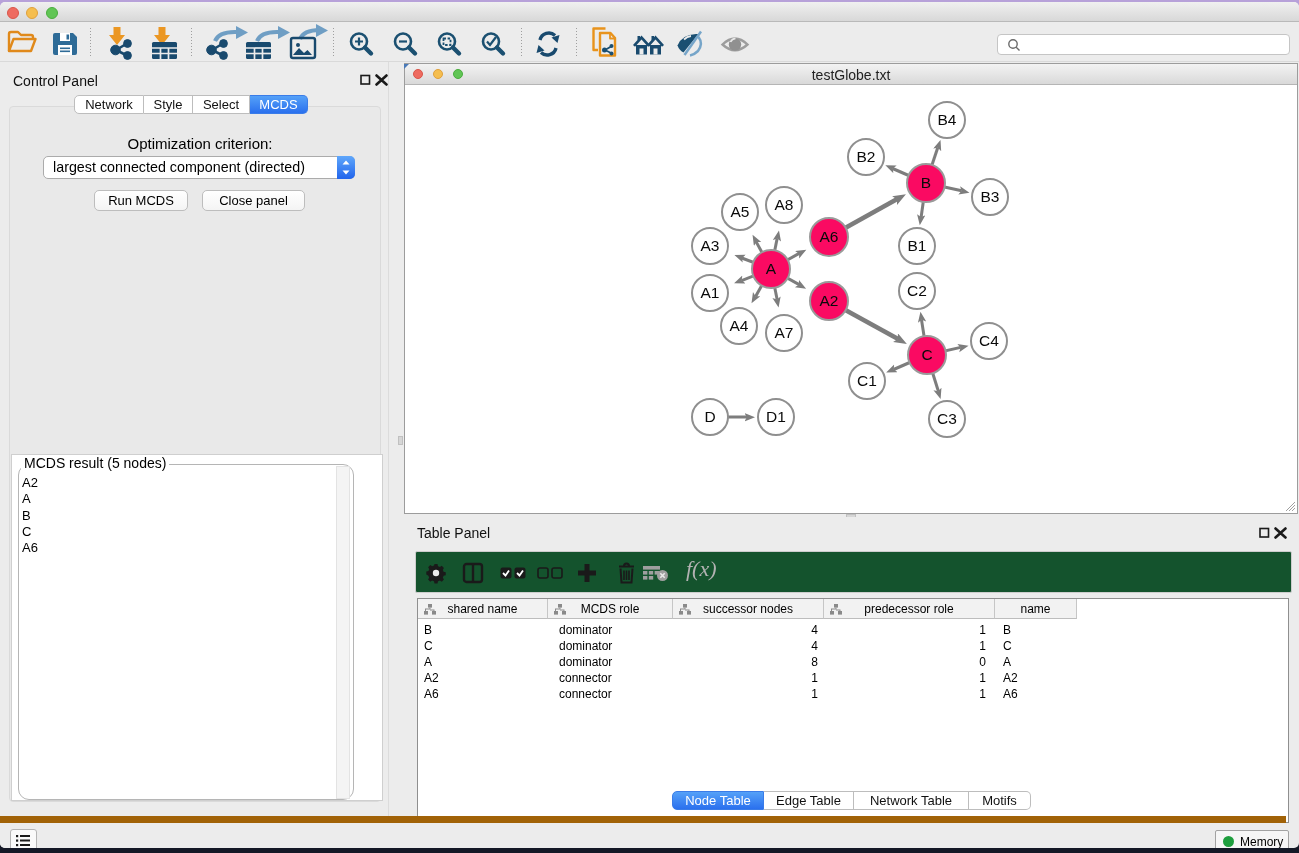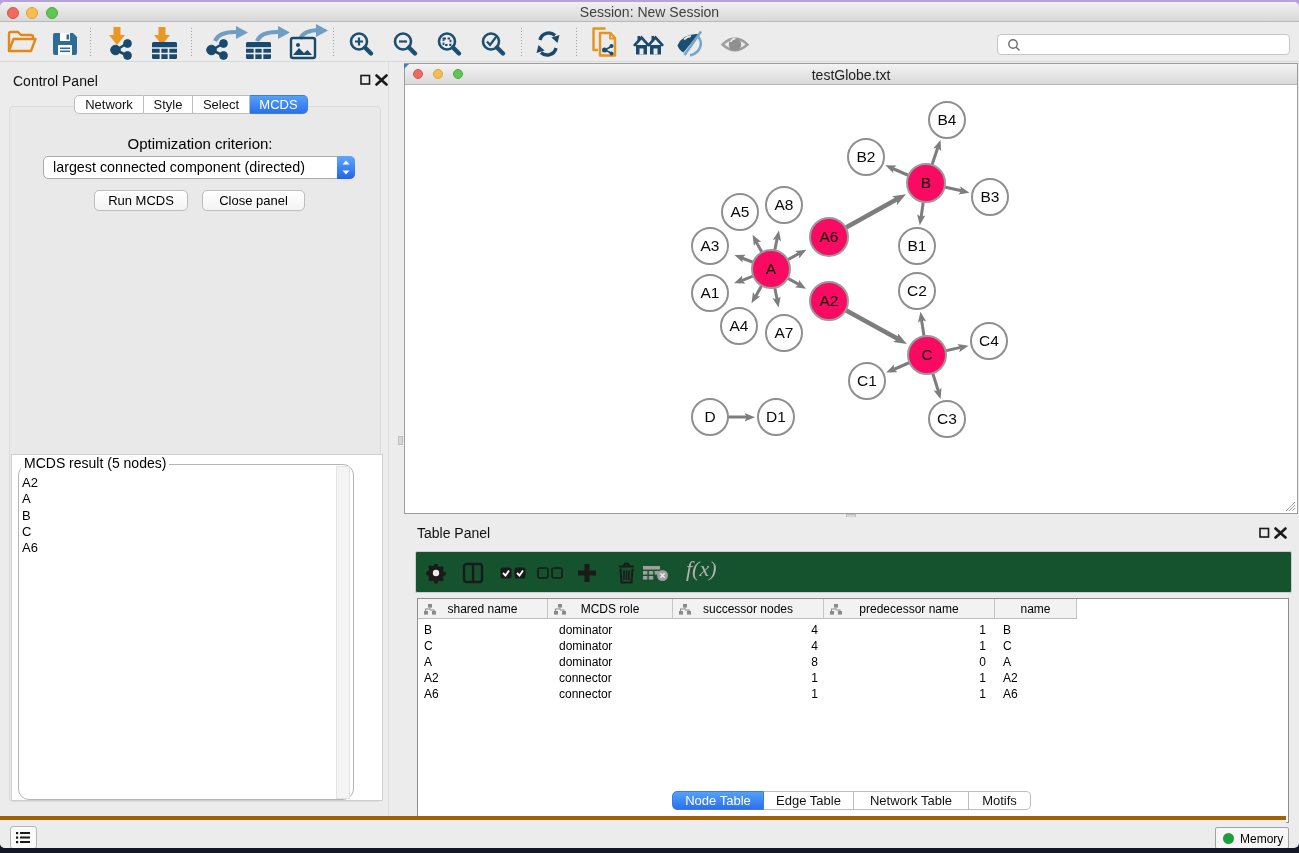--- a/index.html
+++ b/index.html
@@ -45,34 +45,33 @@
 #nettitle { left:0; top:0; width:892px; height:21px; background:linear-gradient(#f3f3f3,#d9d9d9); border-bottom:1px solid #b5b5b5; }
 .tls { width:10px; height:10px; border-radius:50%; top:5px; }
 
 #tpanel { left:14px; top:455px; width:885px; height:299px; background:#ececec; }
 #tp-toolbar { left:11px; top:34px; width:877px; height:42px; background:#14532d; border:1px solid #cdcdcd; border-radius:2px; }
 #ttable { left:13px; top:81px; width:872px; height:225px; background:#fff; border:1px solid #8f8f8f; }
 .th { top:0px; height:20px; background:#f2f2f2; border-right:1px solid #c6c6c6; border-bottom:1px solid #bdbdbd; font-size:12px; color:#000; text-align:center; line-height:20px; }
 .td { font-size:12px; color:#000; height:16px; line-height:16px; }
 
 
-#statusbar { left:0; top:814px; width:1286px; height:32px; background:#ececec; border-top:4px solid #a16207; }
+#statusbar { left:0; top:814px; width:1286px; height:32px; background:#ececec; border-top:7px solid #a16207; }
 #memb { left:1215px; top:7px; width:74px; height:22px; background:#f6f6f6; border:1px solid #a2a2a2; border-radius:2px; font-size:12px; color:#000; }
 #listb { left:10px; top:6px; width:27px; height:23px; background:#fafafa; border:1px solid #b5b5b5; border-radius:3px; }
 </style>
 </head>
 <body>
 <div class="abs" id="darkbase"></div>
 <div class="abs" id="app">
 
   <div class="abs" id="titlebar">
     <div class="abs tl" style="left:7px;background:#ee6b60;border:1px solid #d95549;"></div>
     <div class="abs tl" style="left:26px;background:#f5be4f;border:1px solid #dfa03c;"></div>
     <div class="abs tl" style="left:46px;background:#61c555;border:1px solid #4aad3e;"></div>
-    <div class="abs" id="title-text">Session: New Session</div>
   </div>
 
   <div class="abs" id="toolbar">
 
     <div class="abs tsep" style="left:90px"></div>
     <div class="abs tsep" style="left:191px"></div>
     <div class="abs tsep" style="left:333px"></div>
     <div class="abs tsep" style="left:521px"></div>
     <div class="abs tsep" style="left:576px"></div>
     <svg class="abs" id="toolbar-icons" style="left:0;top:0" width="770" height="40" viewBox="0 0 770 40">
@@ -416,21 +415,21 @@
           </g>
           <path d="M17.3 7.3 L21.7 11.7 M21.7 7.3 L17.3 11.7" stroke="#eaeaea" stroke-width="1.6"></path>
         </svg>
 
         <div class="abs" style="left:270px;top:4px;font-family:'Liberation Serif',serif;font-style:italic;font-size:22px;color:#b2b2b2;">f(x)</div>
       </div>
       <div class="abs" id="ttable">
         <div class="abs th" style="left:0;width:130px;">shared name</div>
         <div class="abs th" style="left:130px;width:125px;">MCDS role</div>
         <div class="abs th" style="left:255px;width:151px;">successor nodes</div>
-        <div class="abs th" style="left:406px;width:171px;">predecessor name</div>
+        <div class="abs th" style="left:406px;width:171px;">predecessor role</div>
         <div class="abs th" style="left:577px;width:82px;">name</div>
         <svg class="abs thicon" style="left:6px;top:5px" width="12" height="11" viewBox="0 0 12 11">
             <g fill="#8a8a8a">
               <rect x="4" y="0" width="4" height="3.6"></rect>
               <rect x="0" y="7" width="4" height="3.6"></rect>
               <rect x="8" y="7" width="4" height="3.6"></rect>
               <path d="M5.5 3.6 h1 v2 h-4.5 v1.5 h-1 v-2.5 h4.5 z"></path>
               <path d="M6 5.6 h4.5 v2.5 h-1 v-1.5 H6 z"></path>
             </g>
           </svg>

